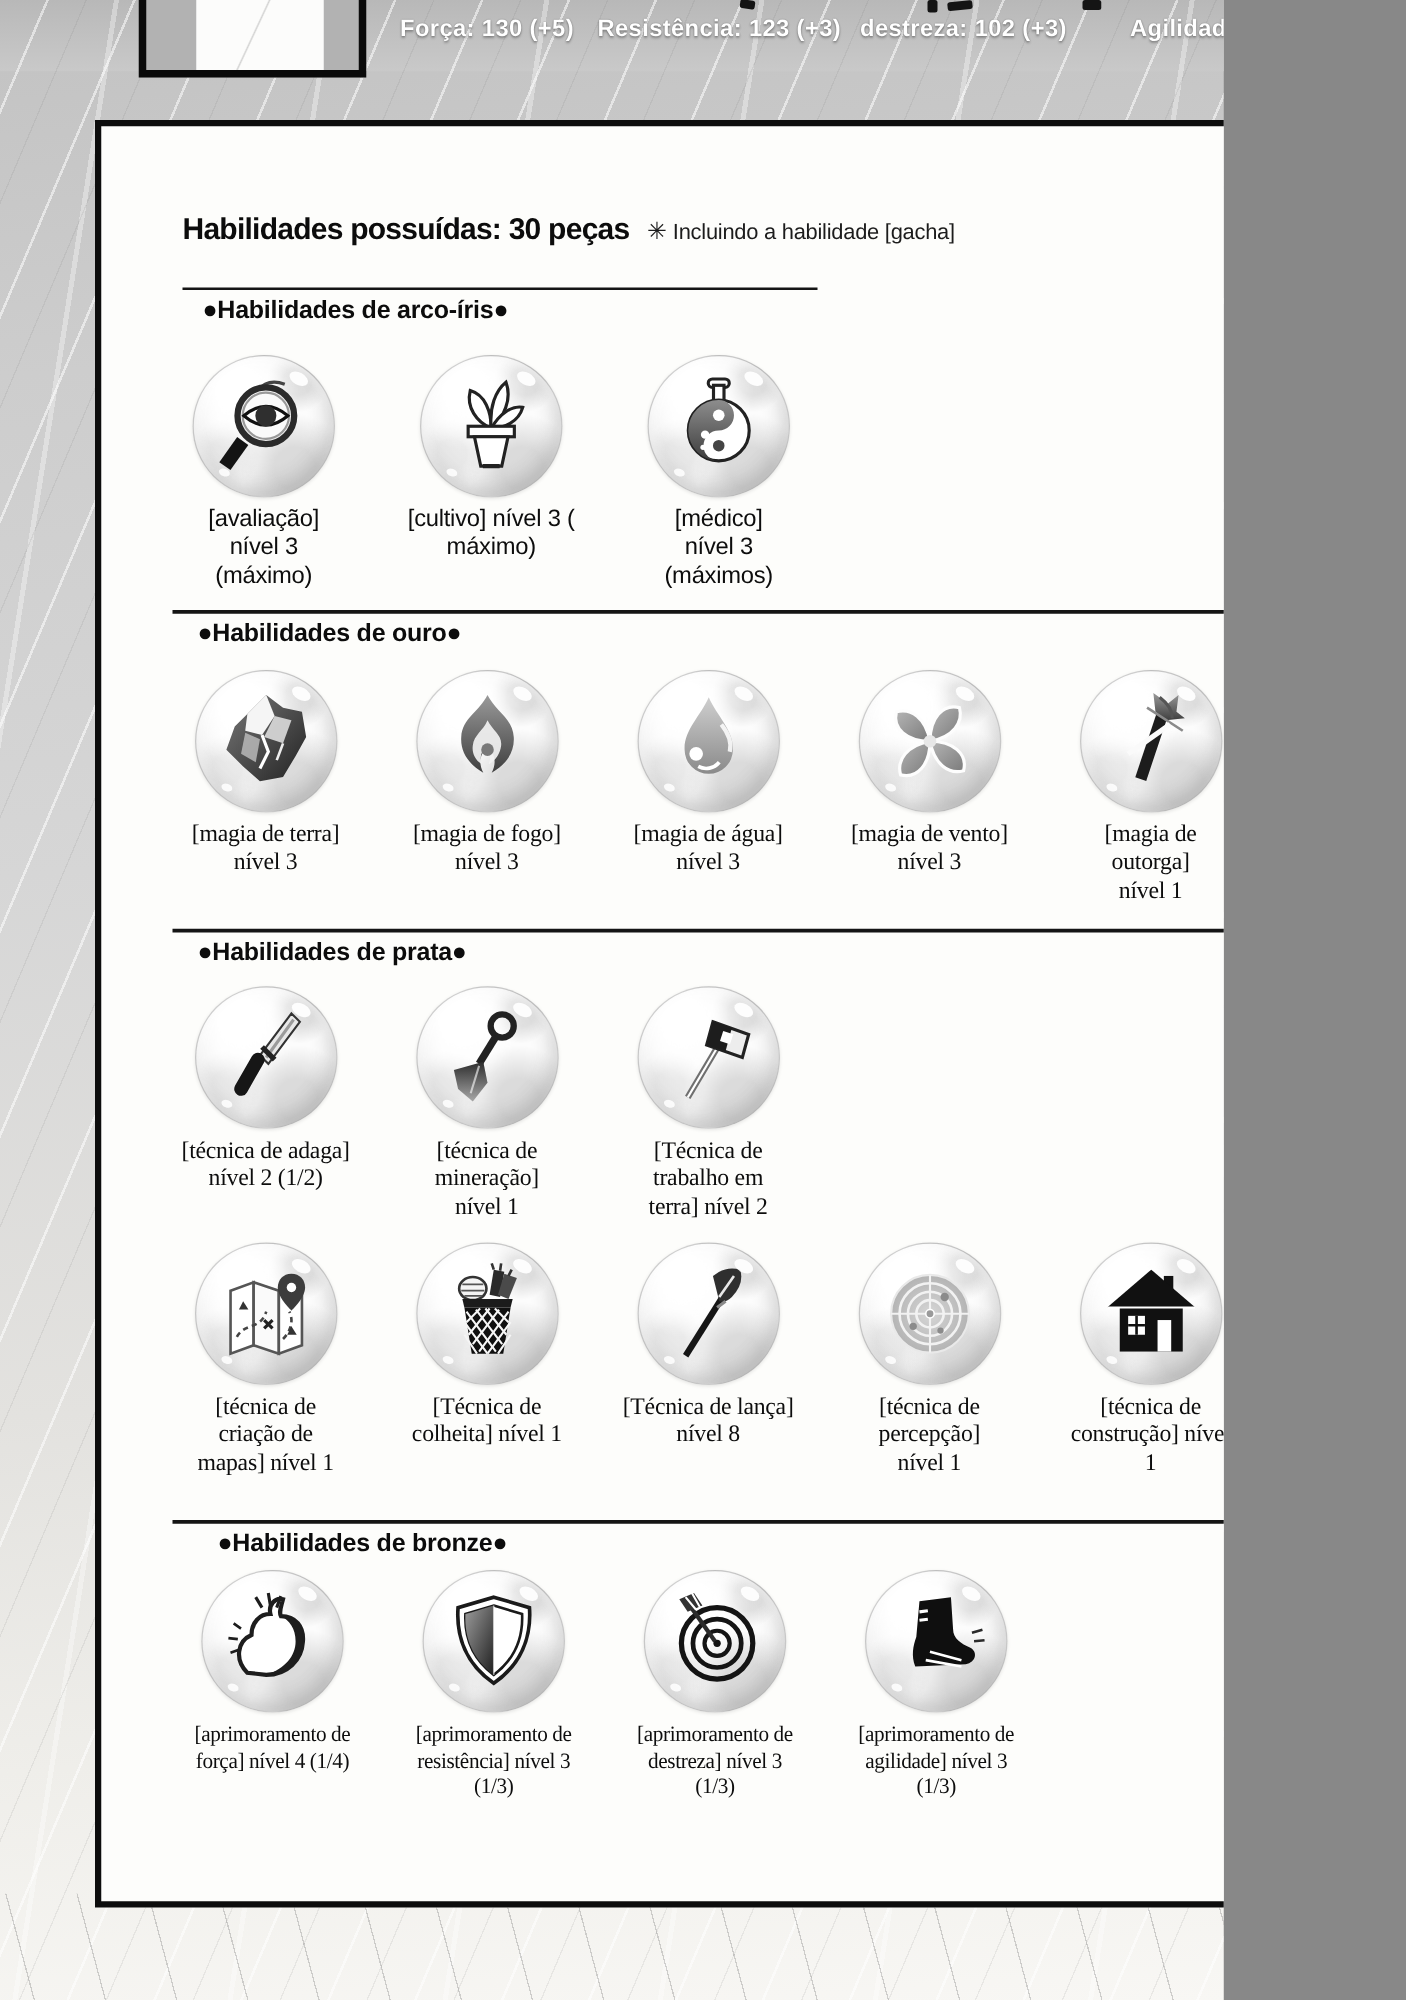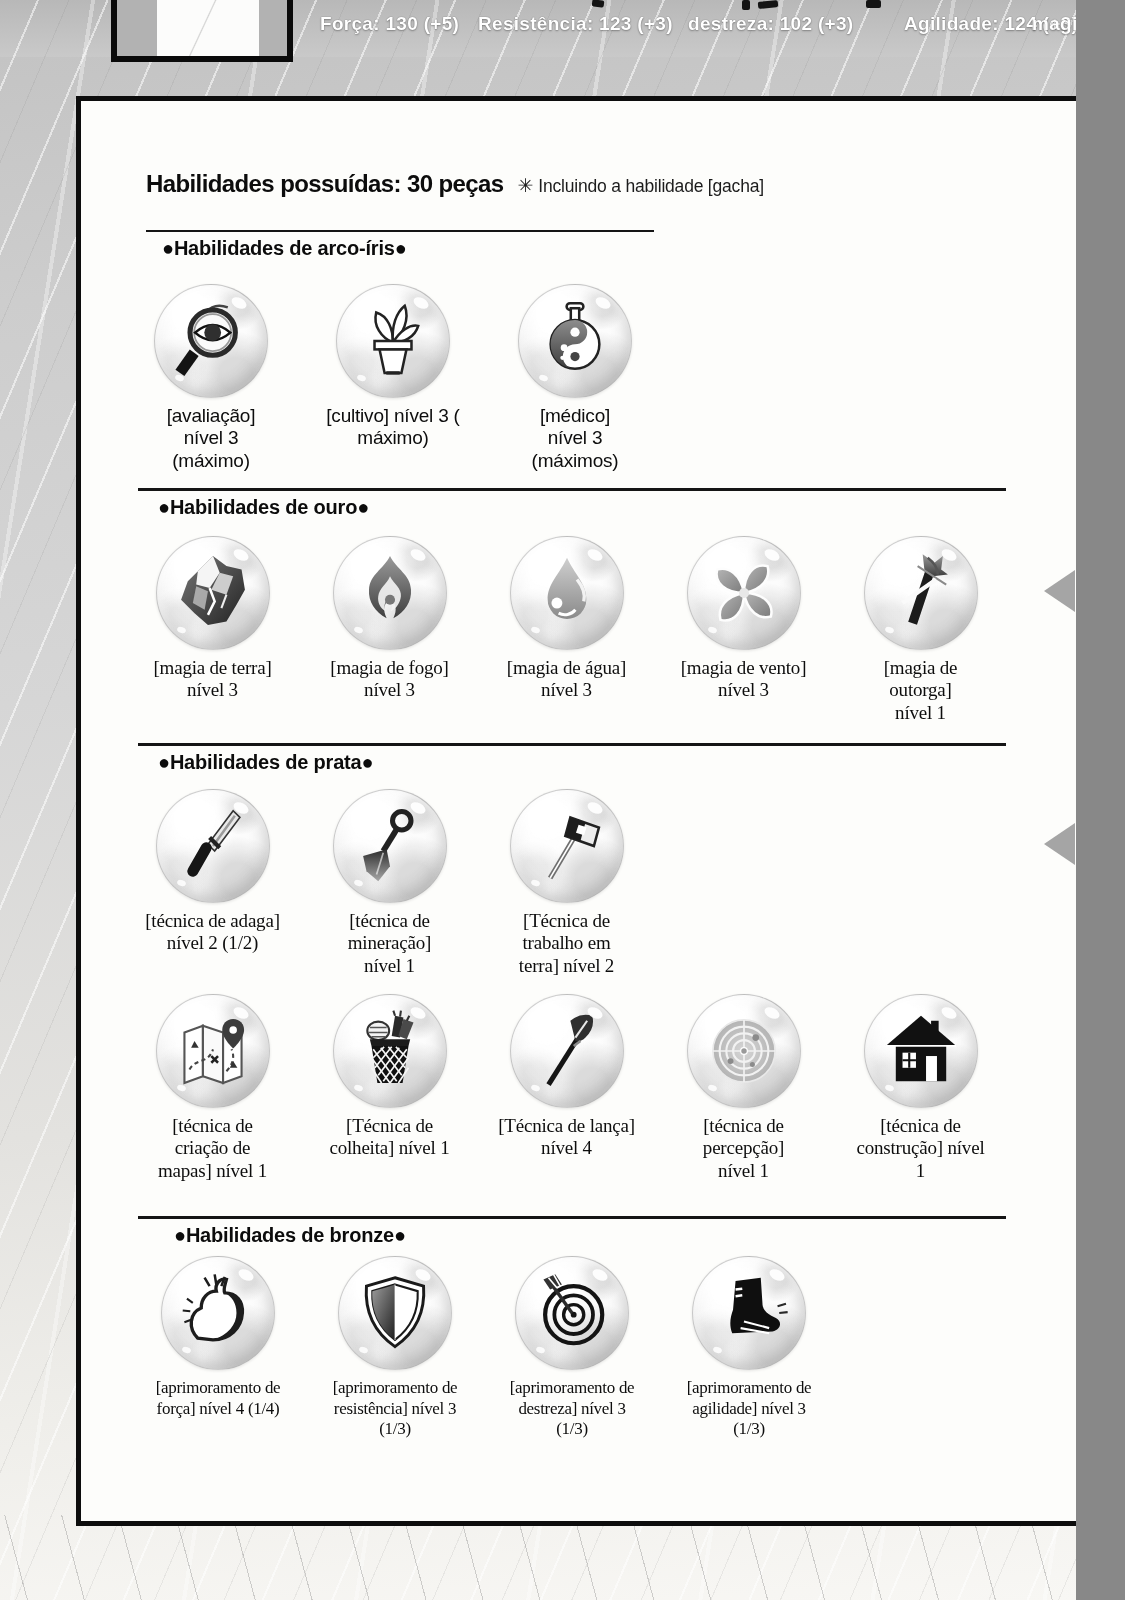--- a/index.html
+++ b/index.html
@@ -1,16 +1,16 @@
 <!DOCTYPE html>
 <html><head>
 <meta charset="utf-8">
 <style>
   html,body{margin:0;padding:0;background:#888;}
-  .page{position:relative;width:1076px;height:1600px;overflow:hidden;
+  .page{position:relative;width:979px;height:1600px;overflow:hidden;
     background:linear-gradient(176deg,#c2c2c2 0%,#cdcdcd 18%,#d6d6d6 42%,#e3e2df 68%,#efeeea 85%,#f8f7f4 100%);
     font-family:"Liberation Sans",sans-serif;color:#111;}
   .speedlines{position:absolute;inset:0;z-index:1;pointer-events:none;
     background:
       repeating-linear-gradient(113deg, rgba(255,255,255,0) 0 34px, rgba(255,255,255,.55) 34px 36px, rgba(255,255,255,0) 36px 63px, rgba(100,100,100,.10) 63px 64px),
       repeating-linear-gradient(99deg, rgba(255,255,255,0) 0 90px, rgba(255,255,255,.35) 90px 94px, rgba(255,255,255,0) 94px 170px);}
   .speedlines-bottom{position:absolute;left:0;right:0;top:1515px;bottom:0;z-index:1;pointer-events:none;
     background:repeating-linear-gradient(75deg, rgba(110,110,110,0) 0 26px, rgba(110,110,110,.30) 26px 27px, rgba(110,110,110,0) 27px 55px);}
   .topbar{position:absolute;left:0;top:0;width:1125px;height:57px;background:linear-gradient(180deg,#b8b8b8,#c9c9c9);z-index:0;}
   .stat{position:absolute;top:13px;z-index:3;color:#fff;font-weight:bold;font-size:19px;letter-spacing:.3px;white-space:nowrap;
@@ -430,21 +430,21 @@
           </svg>
         </div>
       <div class="slabel" style="max-width:150px">[Técnica de colheita] nível 1</div>
     </div>
     <div class="cell">
       <div class="bubble">
           <svg>
             <use href="#i-spear"></use>
           </svg>
         </div>
-      <div class="slabel" style="max-width:140px">[Técnica de lança] nível 4</div>
+      <div class="slabel" style="max-width:140px">[Técnica de lança] nível 8</div>
     </div>
     <div class="cell">
       <div class="bubble">
           <svg>
             <use href="#i-radar"></use>
           </svg>
         </div>
       <div class="slabel" style="max-width:122px">[técnica de percepção] nível 1</div>
     </div>
     <div class="cell">

